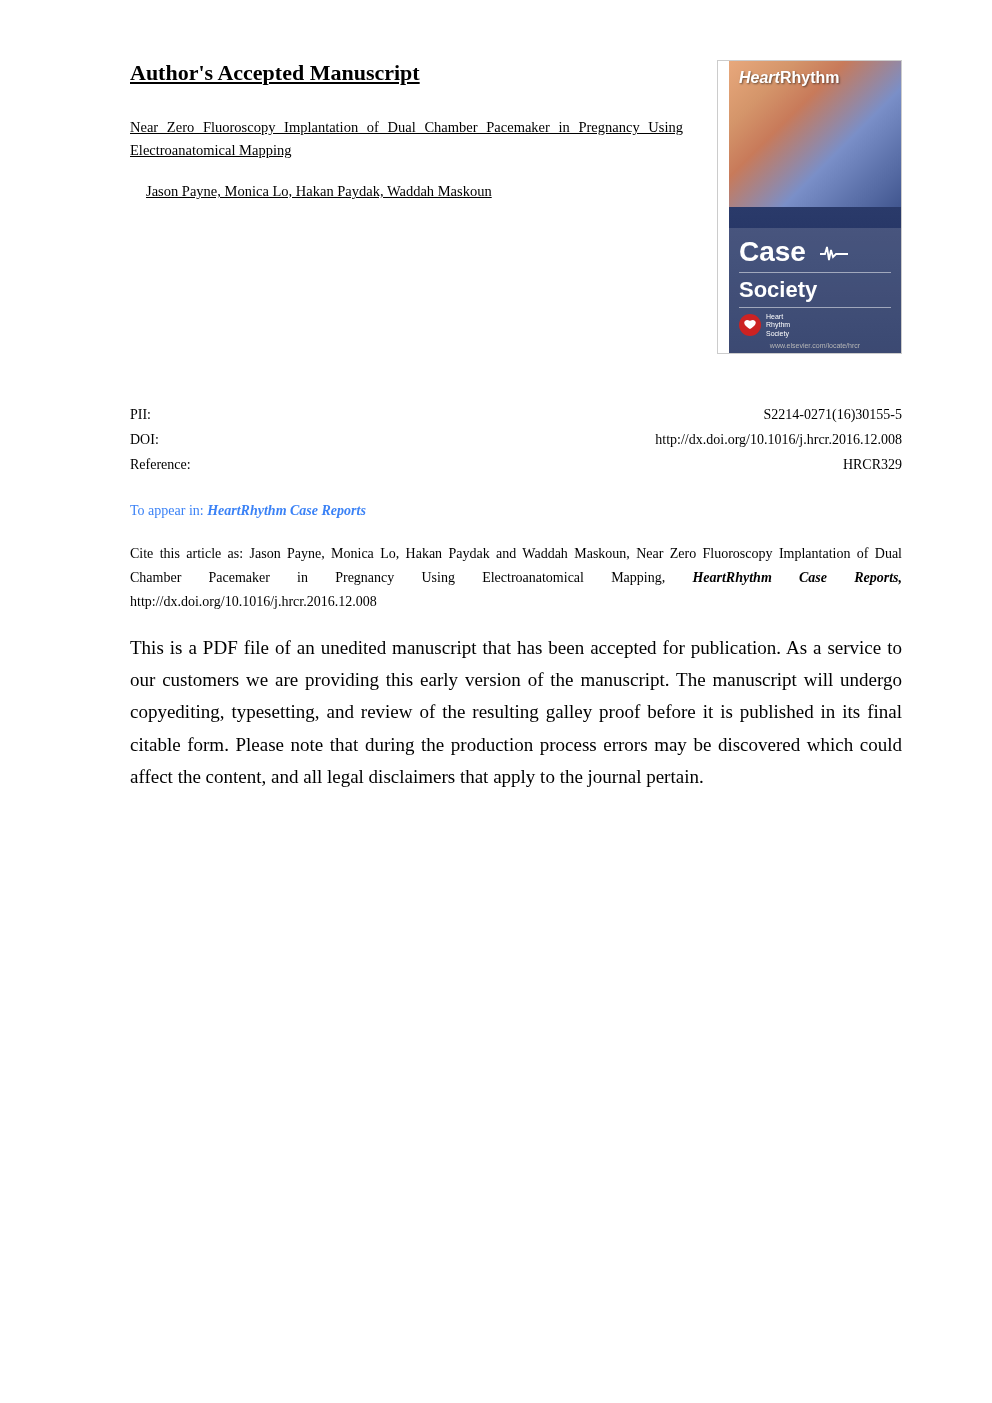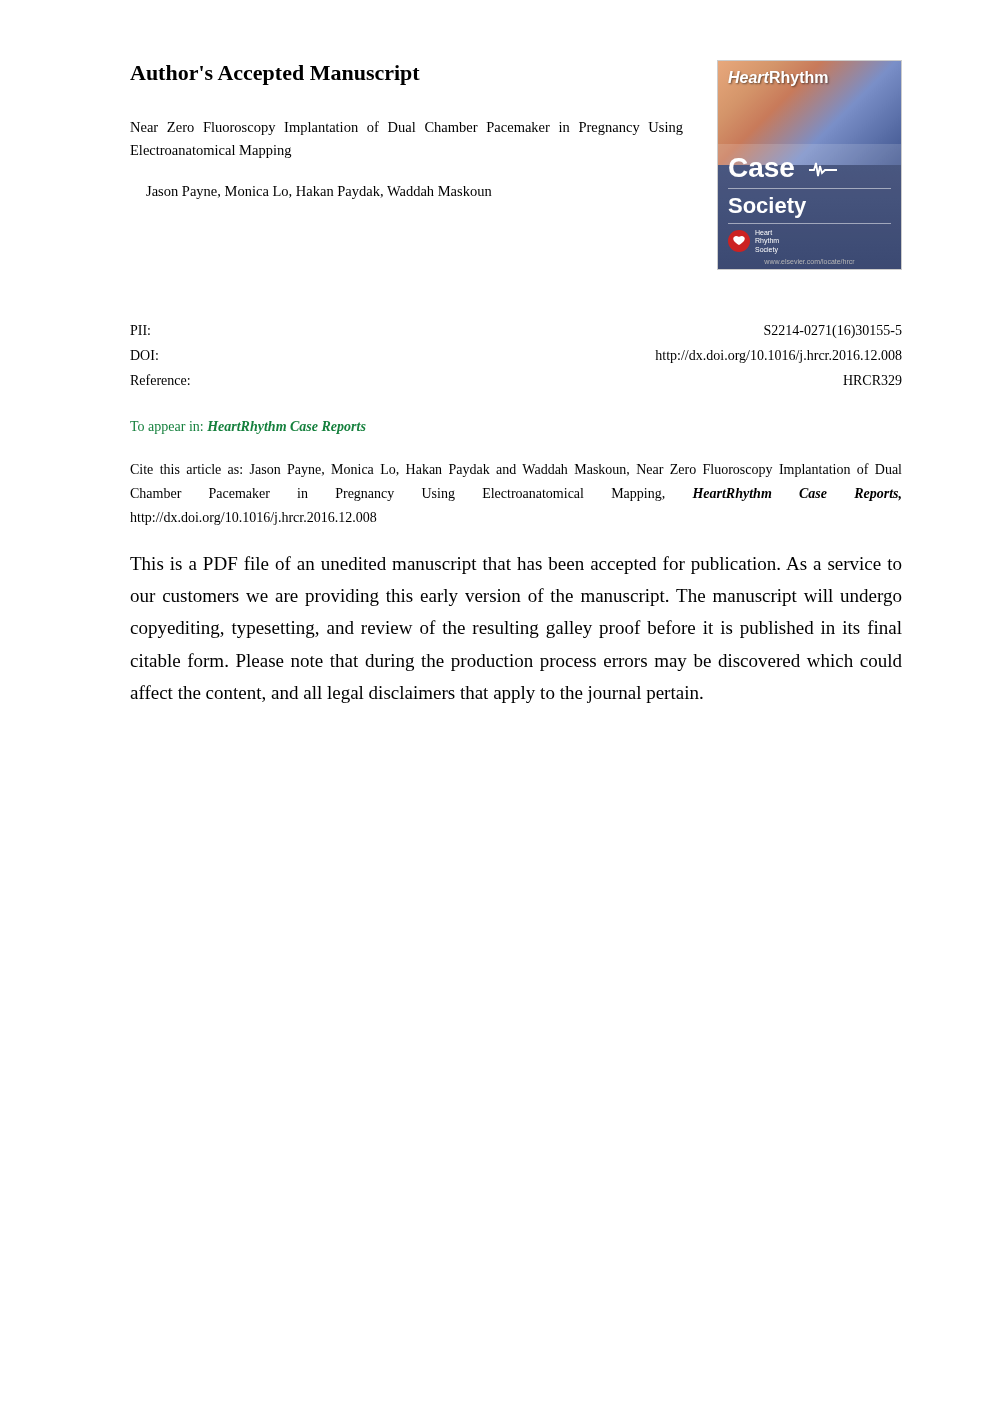--- a/index.html
+++ b/index.html
@@ -29,20 +29,21 @@
     .header-section {
       display: flex;
       justify-content: space-between;
       align-items: flex-start;
       margin-bottom: 30px;
     }
 
     .header-left {
       flex: 1;
       padding-right: 34px;
+      text-decoration: underline;
     }
 
     .main-title {
       font-size: 22px;
       font-weight: bold;
       font-family: 'Times New Roman', Times, serif;
       margin-bottom: 30px;
       color: #000;
     }
 
@@ -61,25 +62,26 @@
       color: #000;
       line-height: 1.6;
       margin-top: 18px;
       margin-left: 16px;
     }
 
     
     .journal-cover {
       width: 185px;
       min-width: 185px;
-      height: 210px;
+      height: 294px;
       position: relative;
       overflow: hidden;
       border: 1px solid #ccc;
       flex-shrink: 0;
+      padding-left: 11px;
     }
 
     .journal-cover-inner {
       width: 100%;
       height: 100%;
       position: relative;
     }
 
     .cover-gradient-top {
       position: absolute;
@@ -211,21 +213,21 @@
       font-weight: normal;
     }
 
     .meta-value {
       font-weight: normal;
     }
 
     .appear-in {
       font-size: 14px;
       font-family: 'Times New Roman', Times, serif;
-      color: #15803d;
+      color: #3b82f6;
       margin-top: 18px;
       margin-bottom: 20px;
       line-height: 1.6;
     }
 
     .appear-in em {
       font-style: italic;
       font-weight: bold;
     }
 

